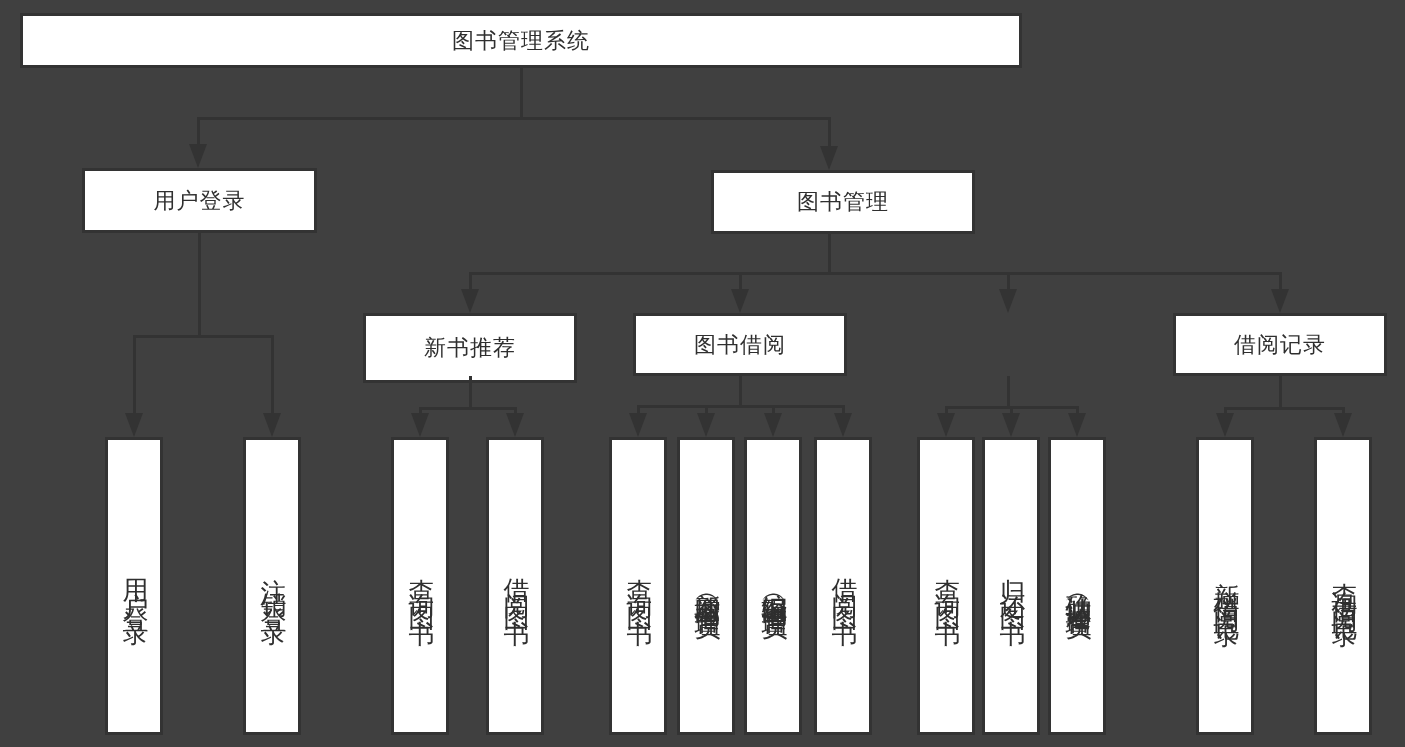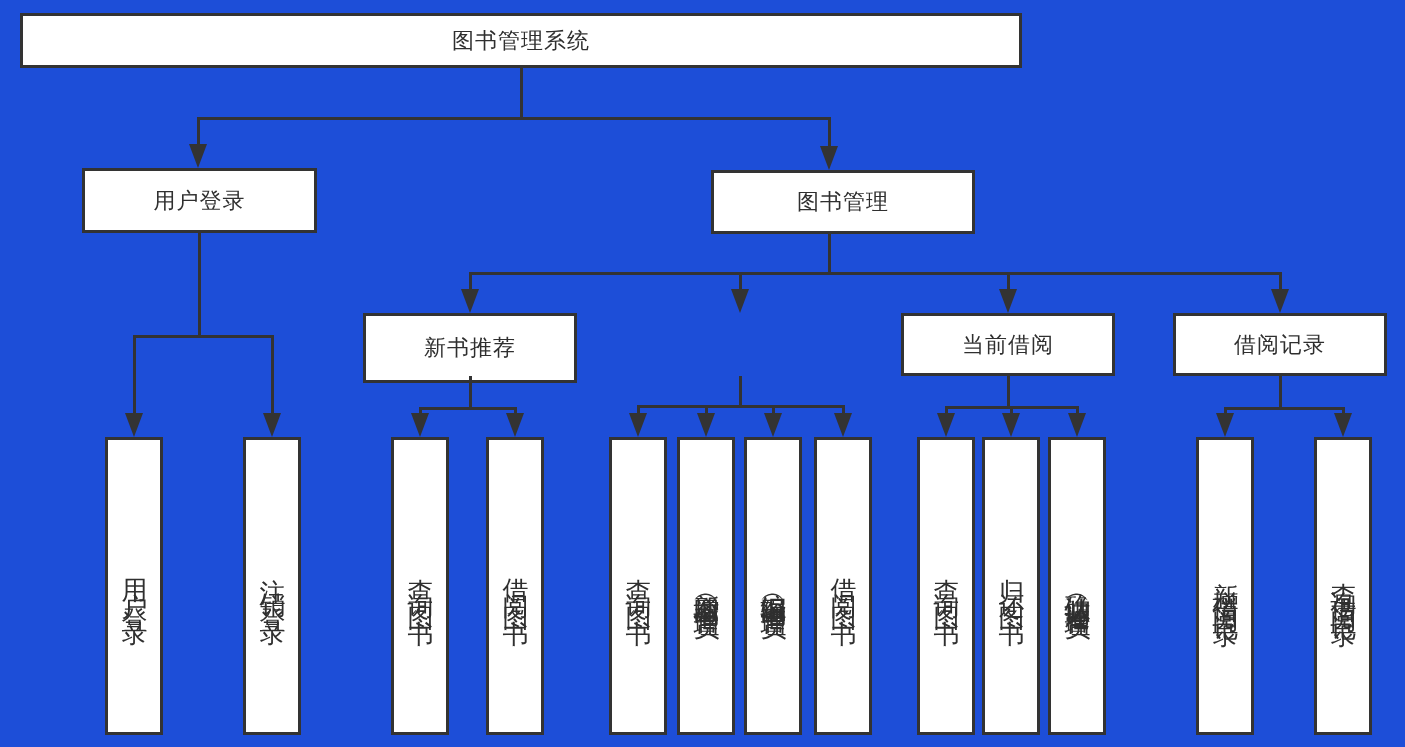--- a/index.html
+++ b/index.html
@@ -1,18 +1,18 @@
 <!DOCTYPE html>
 <html><head>
 <meta charset="utf-8">
 <style>
   html,body{margin:0;padding:0;background:#fff;}
   .canvas{
-    position:relative;width:1405px;height:747px;background:#1d4ed8;overflow:hidden;
-    font-family:Liberation Serif, serif;
+    position:relative;width:1405px;height:747px;background:#404040;overflow:hidden;
+    font-family:Liberation Mono, monospace;
   }
   .box{
     position:absolute;background:#fff;border:3px solid #333;box-sizing:border-box;
     display:flex;align-items:center;justify-content:center;color:#2f2f2f;
   }
   .h-label{font-size:22px;letter-spacing:1px;white-space:nowrap;}
   .leaf span{
     writing-mode:vertical-rl;text-orientation:mixed;
     font-size:26px;line-height:1;white-space:nowrap;
   }
@@ -68,22 +68,22 @@
   <i class="vl" style="left:739px;top:272px;height:20px;"></i>
   <i class="ar" style="left:731px;top:289px;"></i>
   <i class="vl" style="left:1007px;top:272px;height:20px;"></i>
   <i class="ar" style="left:999px;top:289px;"></i>
   <i class="vl" style="left:1279px;top:272px;height:20px;"></i>
   <i class="ar" style="left:1271px;top:289px;"></i>
 
   <div class="box" style="left:363px;top:313px;width:214px;height:70px;">
     <span class="h-label">新书推荐</span>
   </div>
-  <div class="box" style="left:901px;top:313px;width:214px;height:63px;">
-    <span class="h-label">当前借阅</span>
+  <div class="box" style="left:633px;top:313px;width:214px;height:63px;">
+    <span class="h-label">图书借阅</span>
   </div>
   <div class="box" style="left:1173px;top:313px;width:214px;height:63px;">
     <span class="h-label">借阅记录</span>
   </div>
 
   <i class="vl" style="left:469px;top:376px;height:31px;"></i>
   <i class="hl" style="left:420px;top:407px;width:95px;"></i>
   <i class="vl" style="left:419px;top:407px;height:10px;"></i>
   <i class="ar" style="left:411px;top:413px;"></i>
   <i class="vl" style="left:514px;top:407px;height:10px;"></i>

